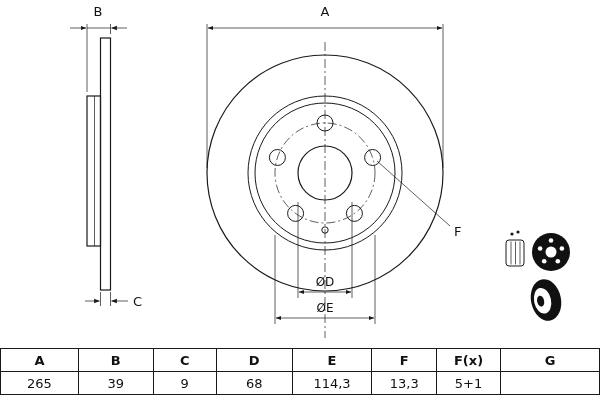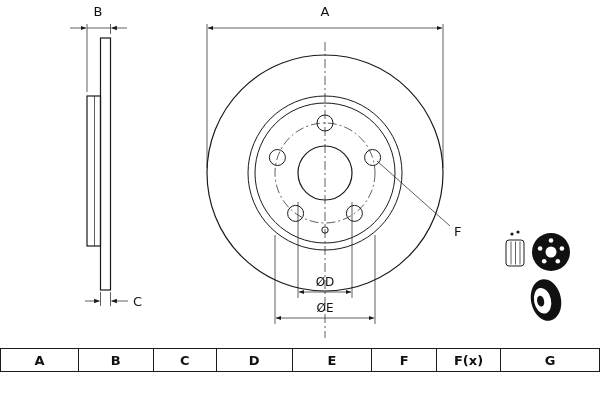--- a/index.html
+++ b/index.html
@@ -136,16 +136,26 @@
         <tr>
     <th>A</th>
     <th>B</th>
     <th>C</th>
     <th>D</th>
     <th>E</th>
     <th>F</th>
     <th>F(x)</th>
     <th>G</th>
   </tr>
+  <tr>
+    <td>265</td>
+    <td>39</td>
+    <td>9</td>
+    <td>68</td>
+    <td>114,3</td>
+    <td>13,3</td>
+    <td>5+1</td>
+    <td></td>
+  </tr>
 </tbody>
     </table>
 
 </div>
 
 </body></html>

